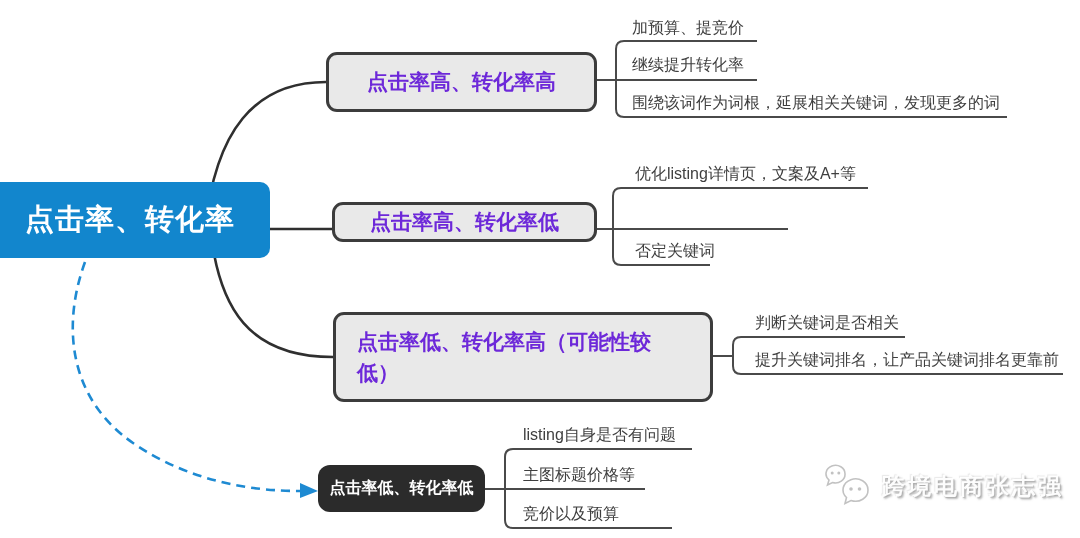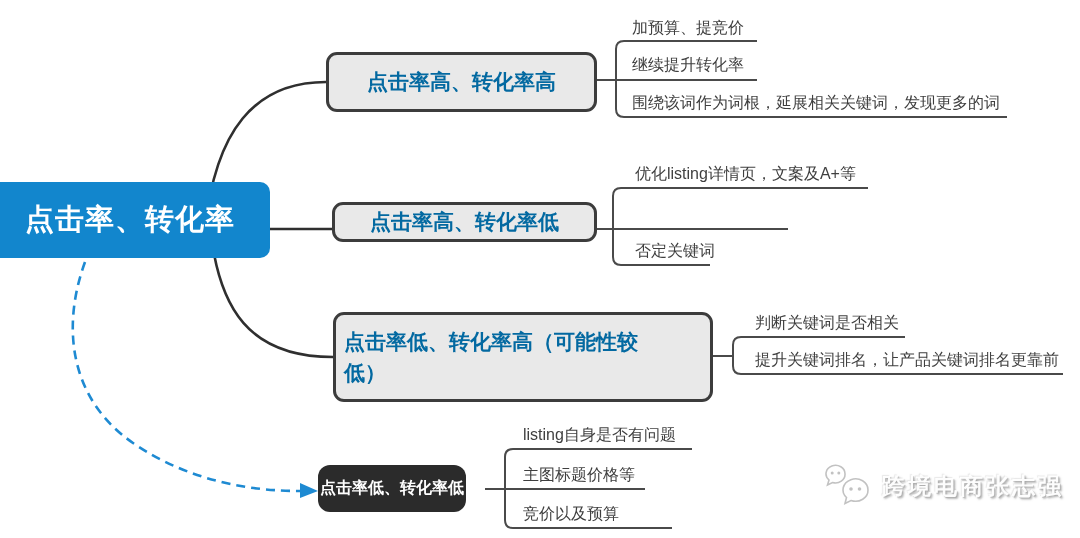--- a/index.html
+++ b/index.html
@@ -32,33 +32,33 @@
     background: #1286cd;
     border-radius: 10px;
     color: #ffffff;
     font-size: 29px;
     letter-spacing: 1px;
   }
   .branch {
     background: #e9e9e9;
     border: 3px solid #3c3c3c;
     border-radius: 11px;
-    color: #0369a1;
+    color: #6d28d9;
     font-size: 21px;
   }
   #branch-1 { left: 326px; top: 52px;  width: 271px; height: 60px; }
   #branch-2 { left: 332px; top: 202px; width: 265px; height: 40px; }
   #branch-3 {
     left: 333px; top: 312px; width: 380px; height: 90px;
     justify-content: flex-start;
-    padding: 0 58px 0 8px;
+    padding: 0 58px 0 21px;
     line-height: 31px;
   }
   #branch-4 {
-    left: 318px; top: 465px; width: 148px; height: 47px;
+    left: 318px; top: 465px; width: 167px; height: 47px;
     background: #2b2b2b;
     border-radius: 12px;
     color: #ffffff;
     font-size: 16px;
   }
   .leaf {
     position: absolute;
     z-index: 2;
     font-size: 16px;
     color: #3f3f3f;

